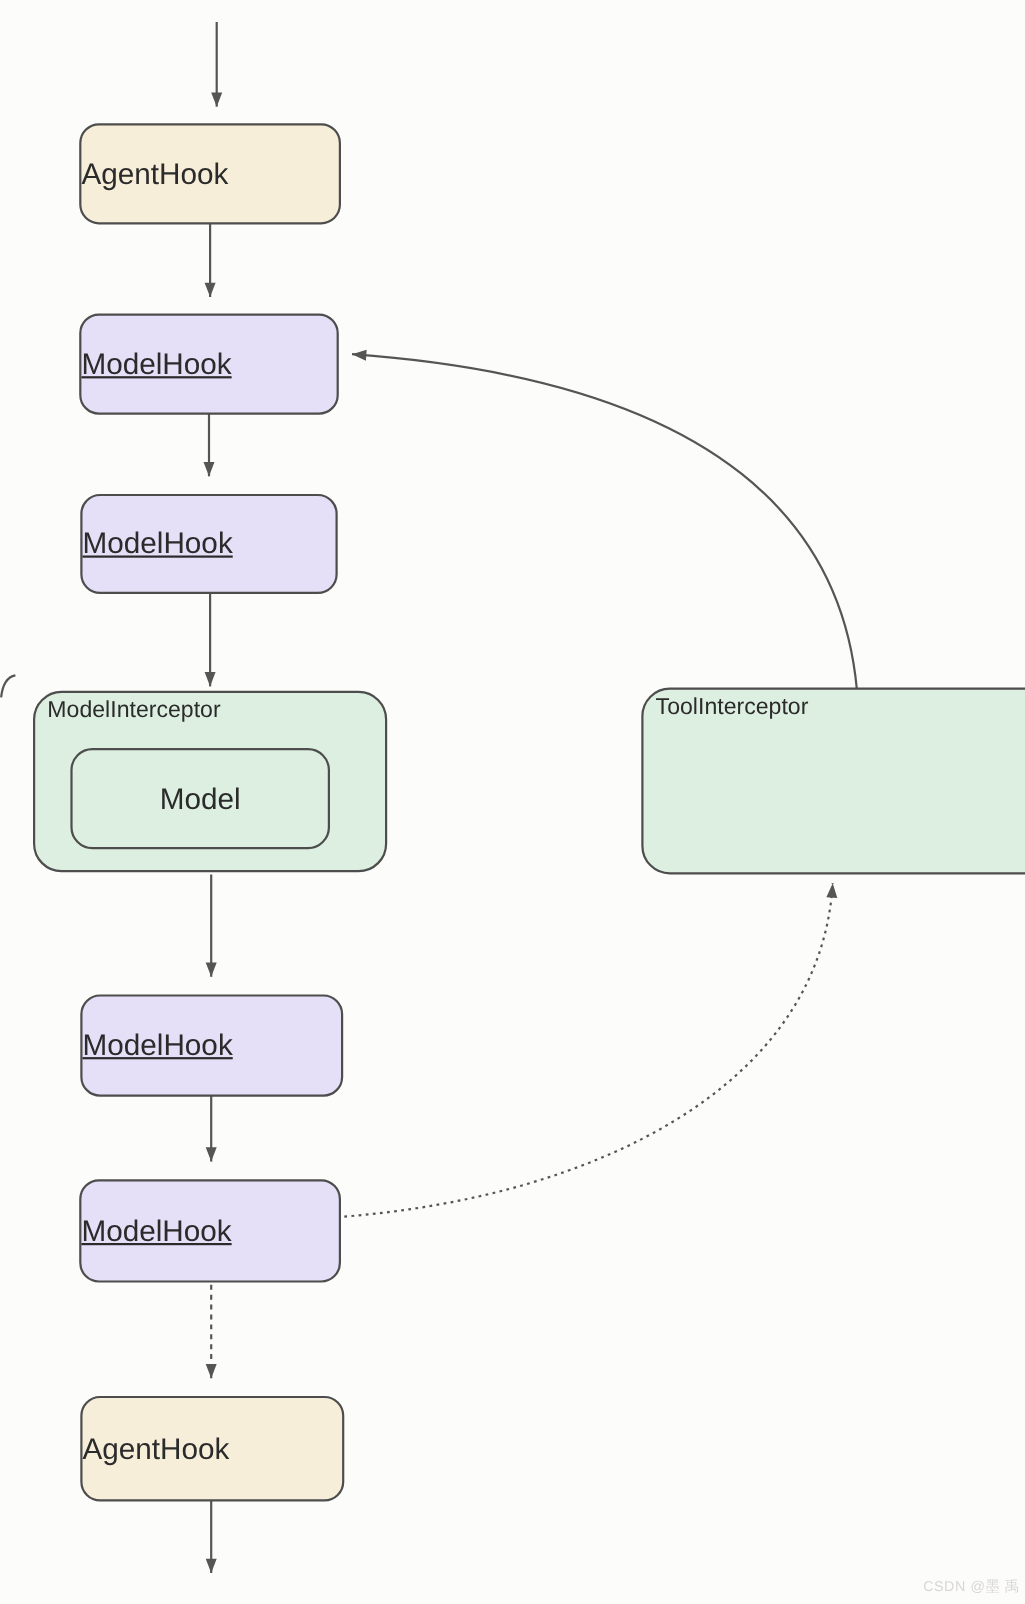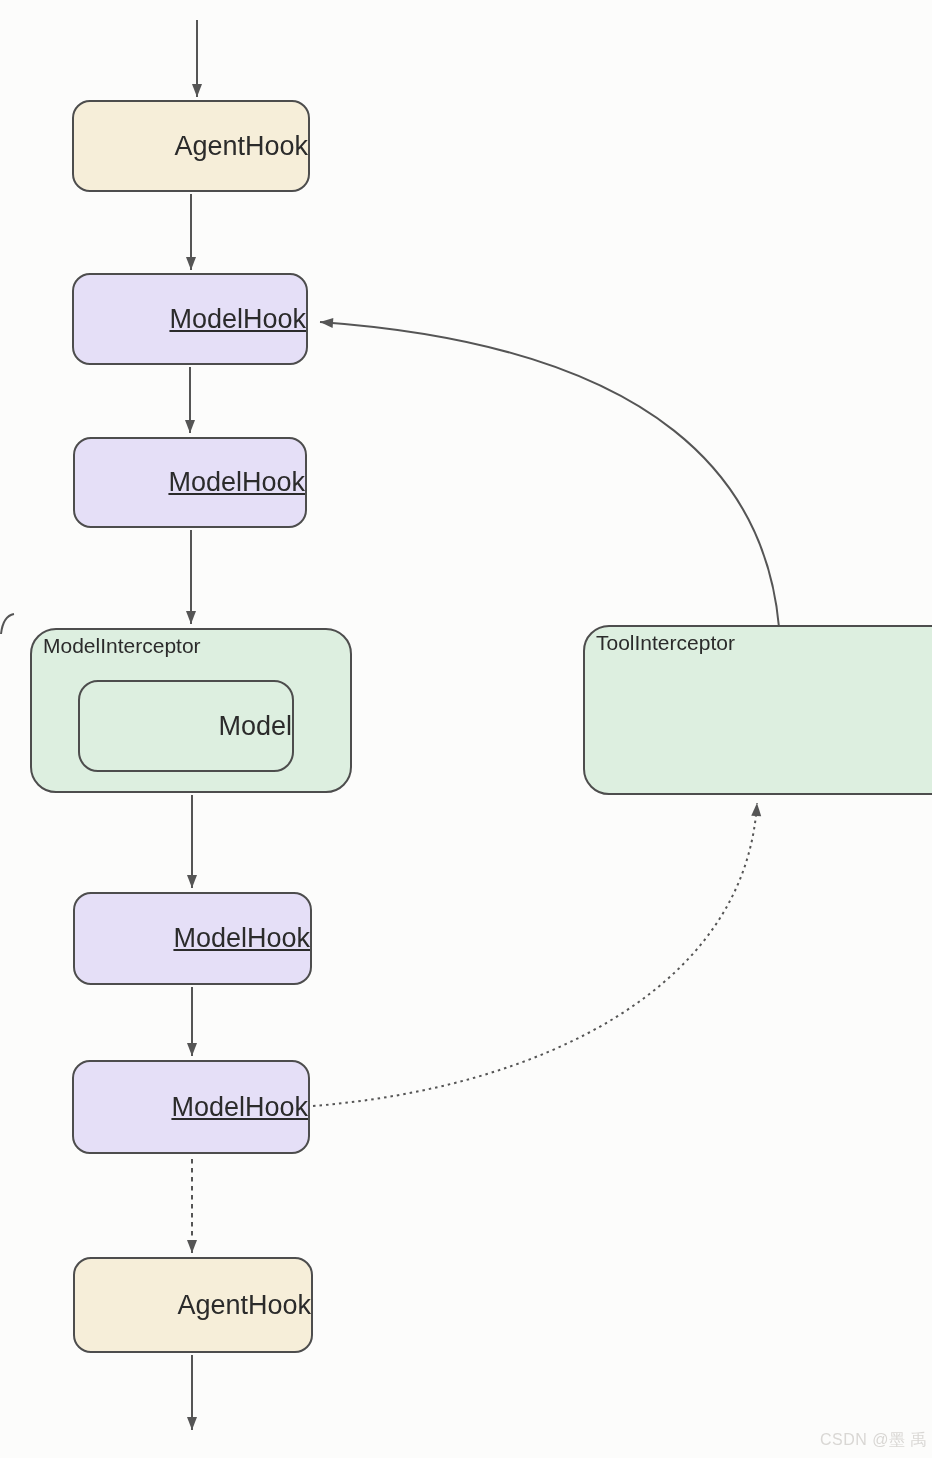--- a/index.html
+++ b/index.html
@@ -29,23 +29,24 @@
   svg.edges path.dashed-v { stroke-dasharray: 4.5 4.5; }
   svg.edges path.dotted-c { stroke-dasharray: 2.5 4; }
   #ah path { fill: var(--arrow, #555); }
   .node {
     position: absolute;
     box-sizing: border-box;
     border: 2px solid var(--node-border, #4d4d4d);
     border-radius: 18px;
     display: flex;
     align-items: center;
-    justify-content: flex-end;
+    justify-content: flex-start;
     font-size: 27px;
     color: var(--text, #2b2b2b);
+    margin-top: 12px;
   }
   .node.agent { background: var(--agent-fill, #f6eed9); }
   .node.model { background: var(--model-fill, #e5dff7); text-decoration: underline; }
   .container {
     position: absolute;
     box-sizing: border-box;
     border: 2px solid var(--node-border, #4d4d4d);
     border-radius: 26px;
     background: var(--interceptor-fill, #ddefe0);
   }
@@ -66,21 +67,21 @@
     display: flex;
     align-items: center;
     justify-content: center;
     font-size: 27px;
     color: var(--text, #2b2b2b);
   }
   .watermark {
     position: absolute;
     right: 5px;
     bottom: 7px;
-    font-size: 16px;
+    font-size: 13px;
     letter-spacing: 0.5px;
     color: var(--watermark, #d9d7d4);
     user-select: none;
   }
 </style>
 </head>
 <body>
 
 <div class="canvas">
 
@@ -110,21 +111,21 @@
   <div class="node model" style="left:72px; top:273px; width:236px; height:92px;">
     <span>ModelHook</span>
   </div>
 
   <div class="node model" style="left:73px; top:437px; width:234px; height:91px;">
     <span>ModelHook</span>
   </div>
 
   <div class="container" style="left:30px; top:628px; width:322px; height:165px;">
     <div class="container-label">ModelInterceptor</div>
-    <div class="inner-node" style="left:46px; top:50px; width:216px; height:92px;justify-content:flex-end;">
+    <div class="inner-node" style="left:32px; top:50px; width:236px; height:92px;">
       <span>Model</span>
     </div>
   </div>
 
   <div class="container" style="left:583px; top:625px; width:384px; height:170px;">
     <div class="container-label">ToolInterceptor</div>
   </div>
 
   <div class="node model" style="left:73px; top:892px; width:239px; height:93px;">
     <span>ModelHook</span>

